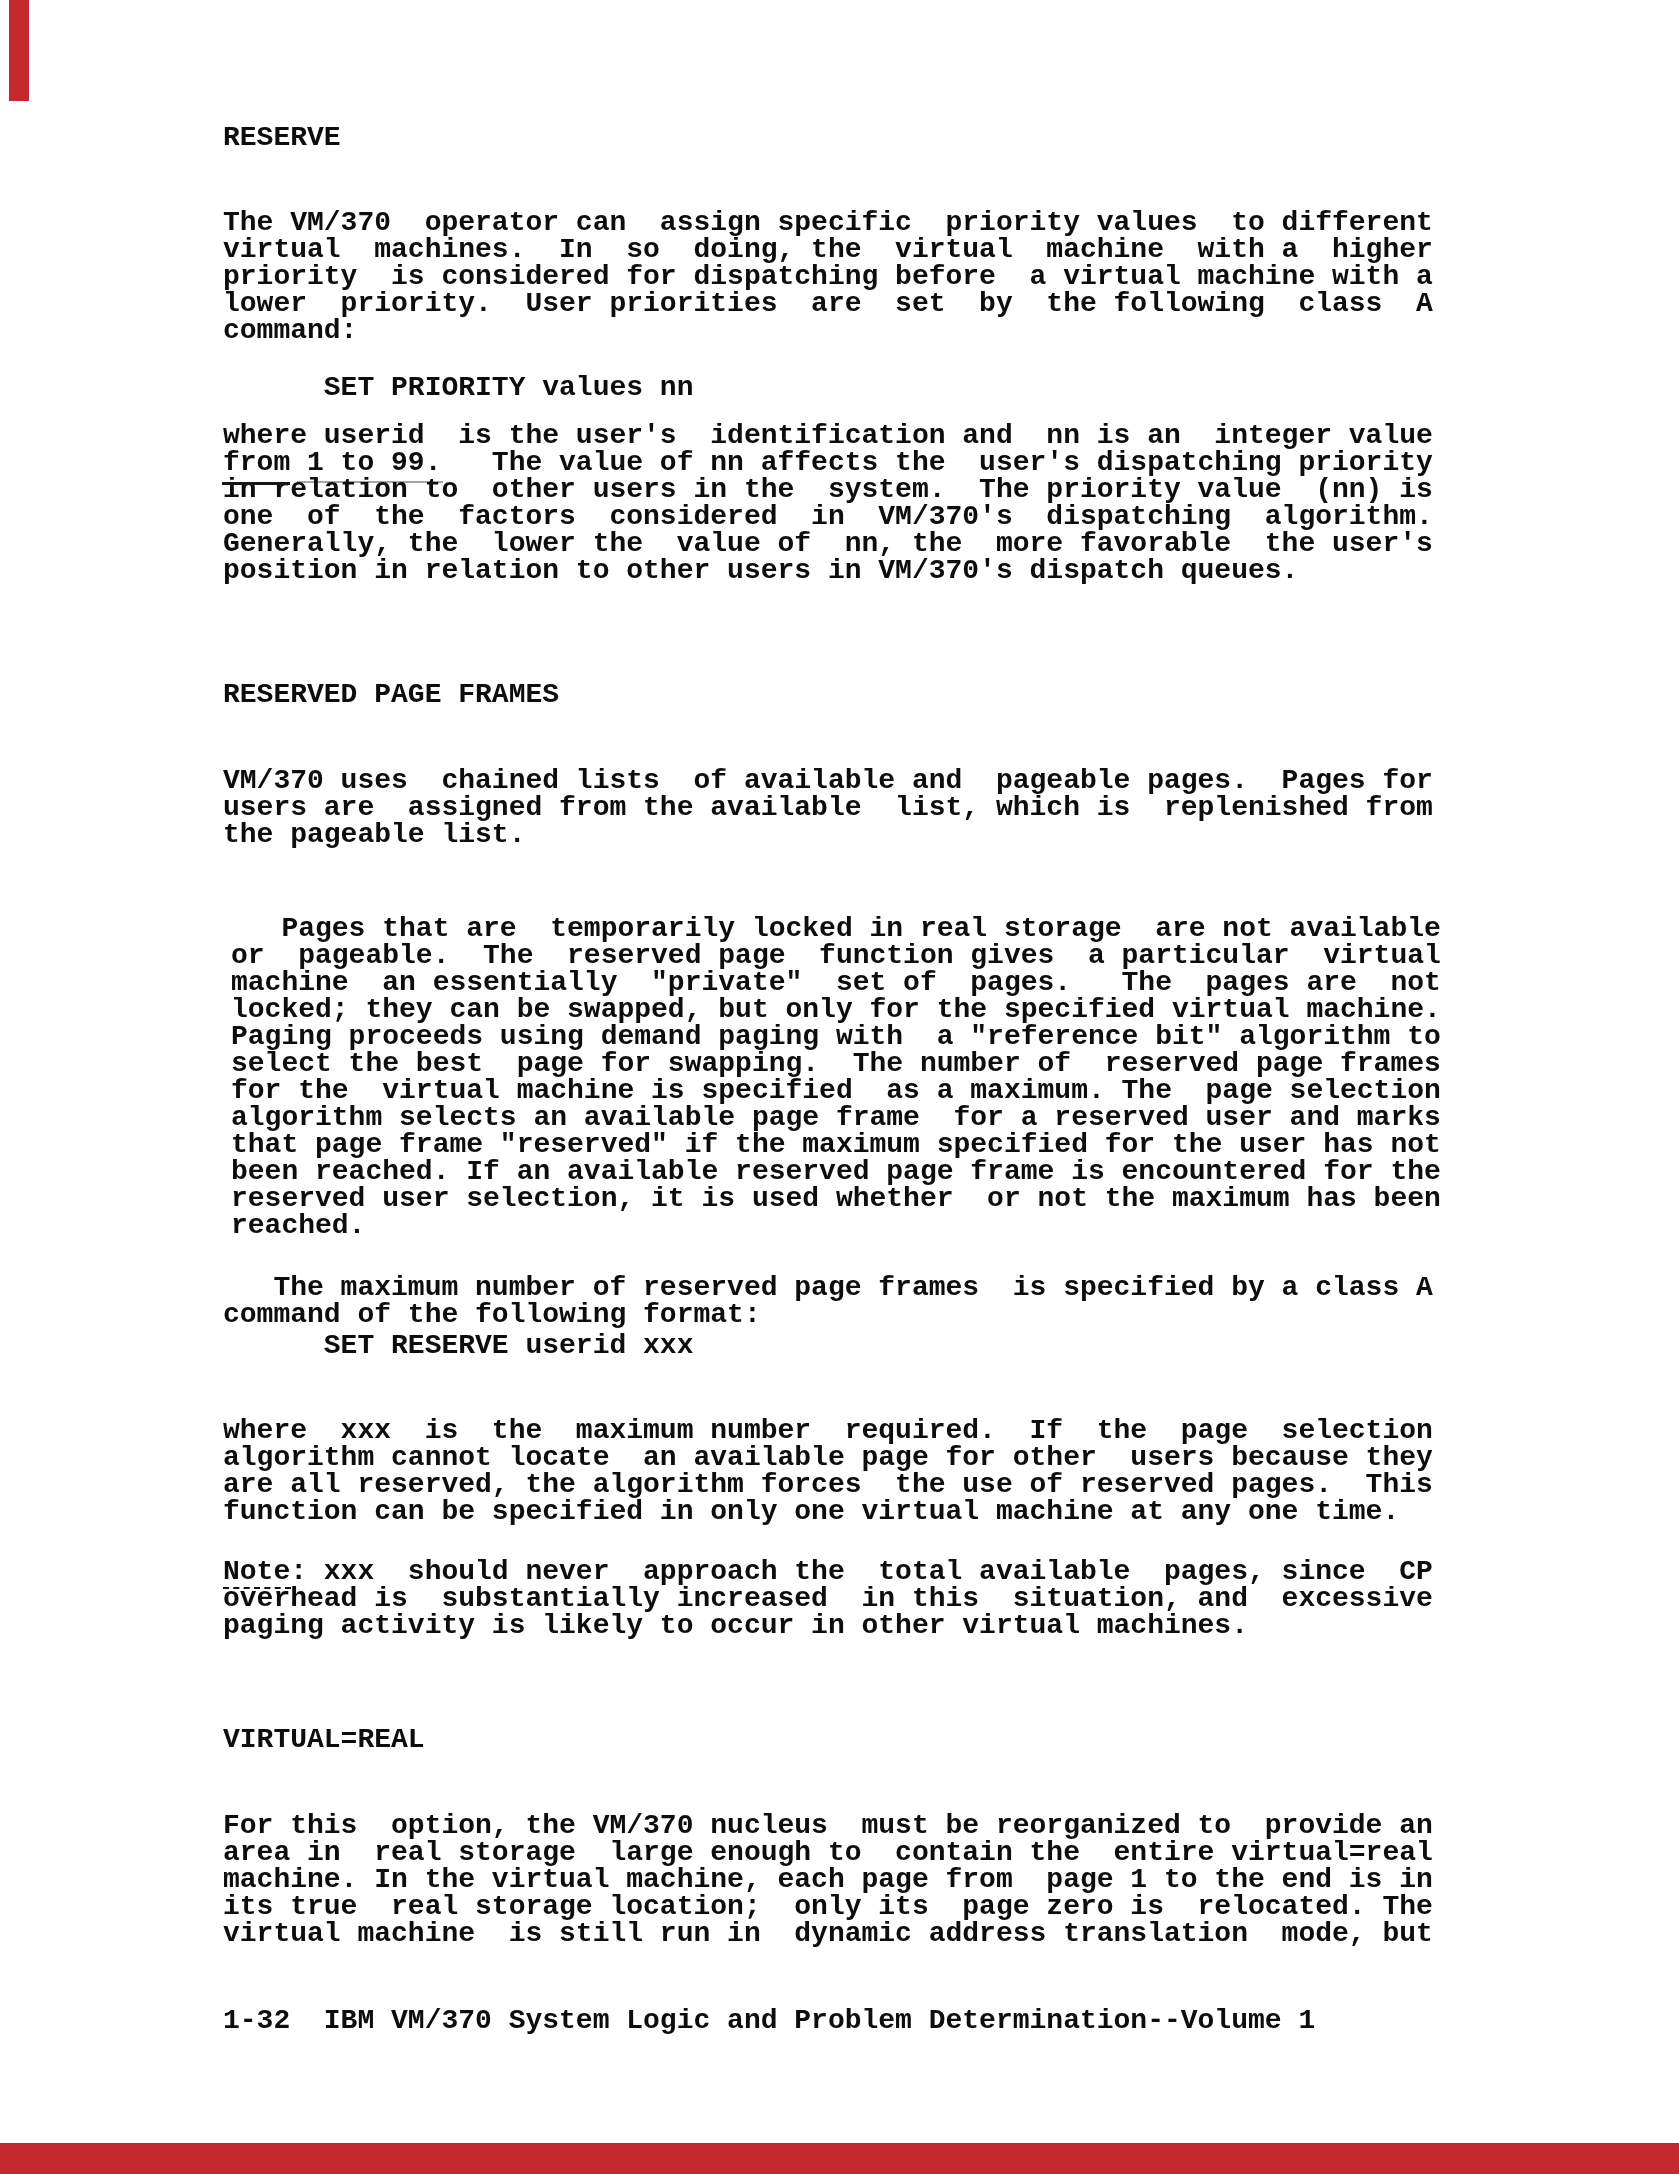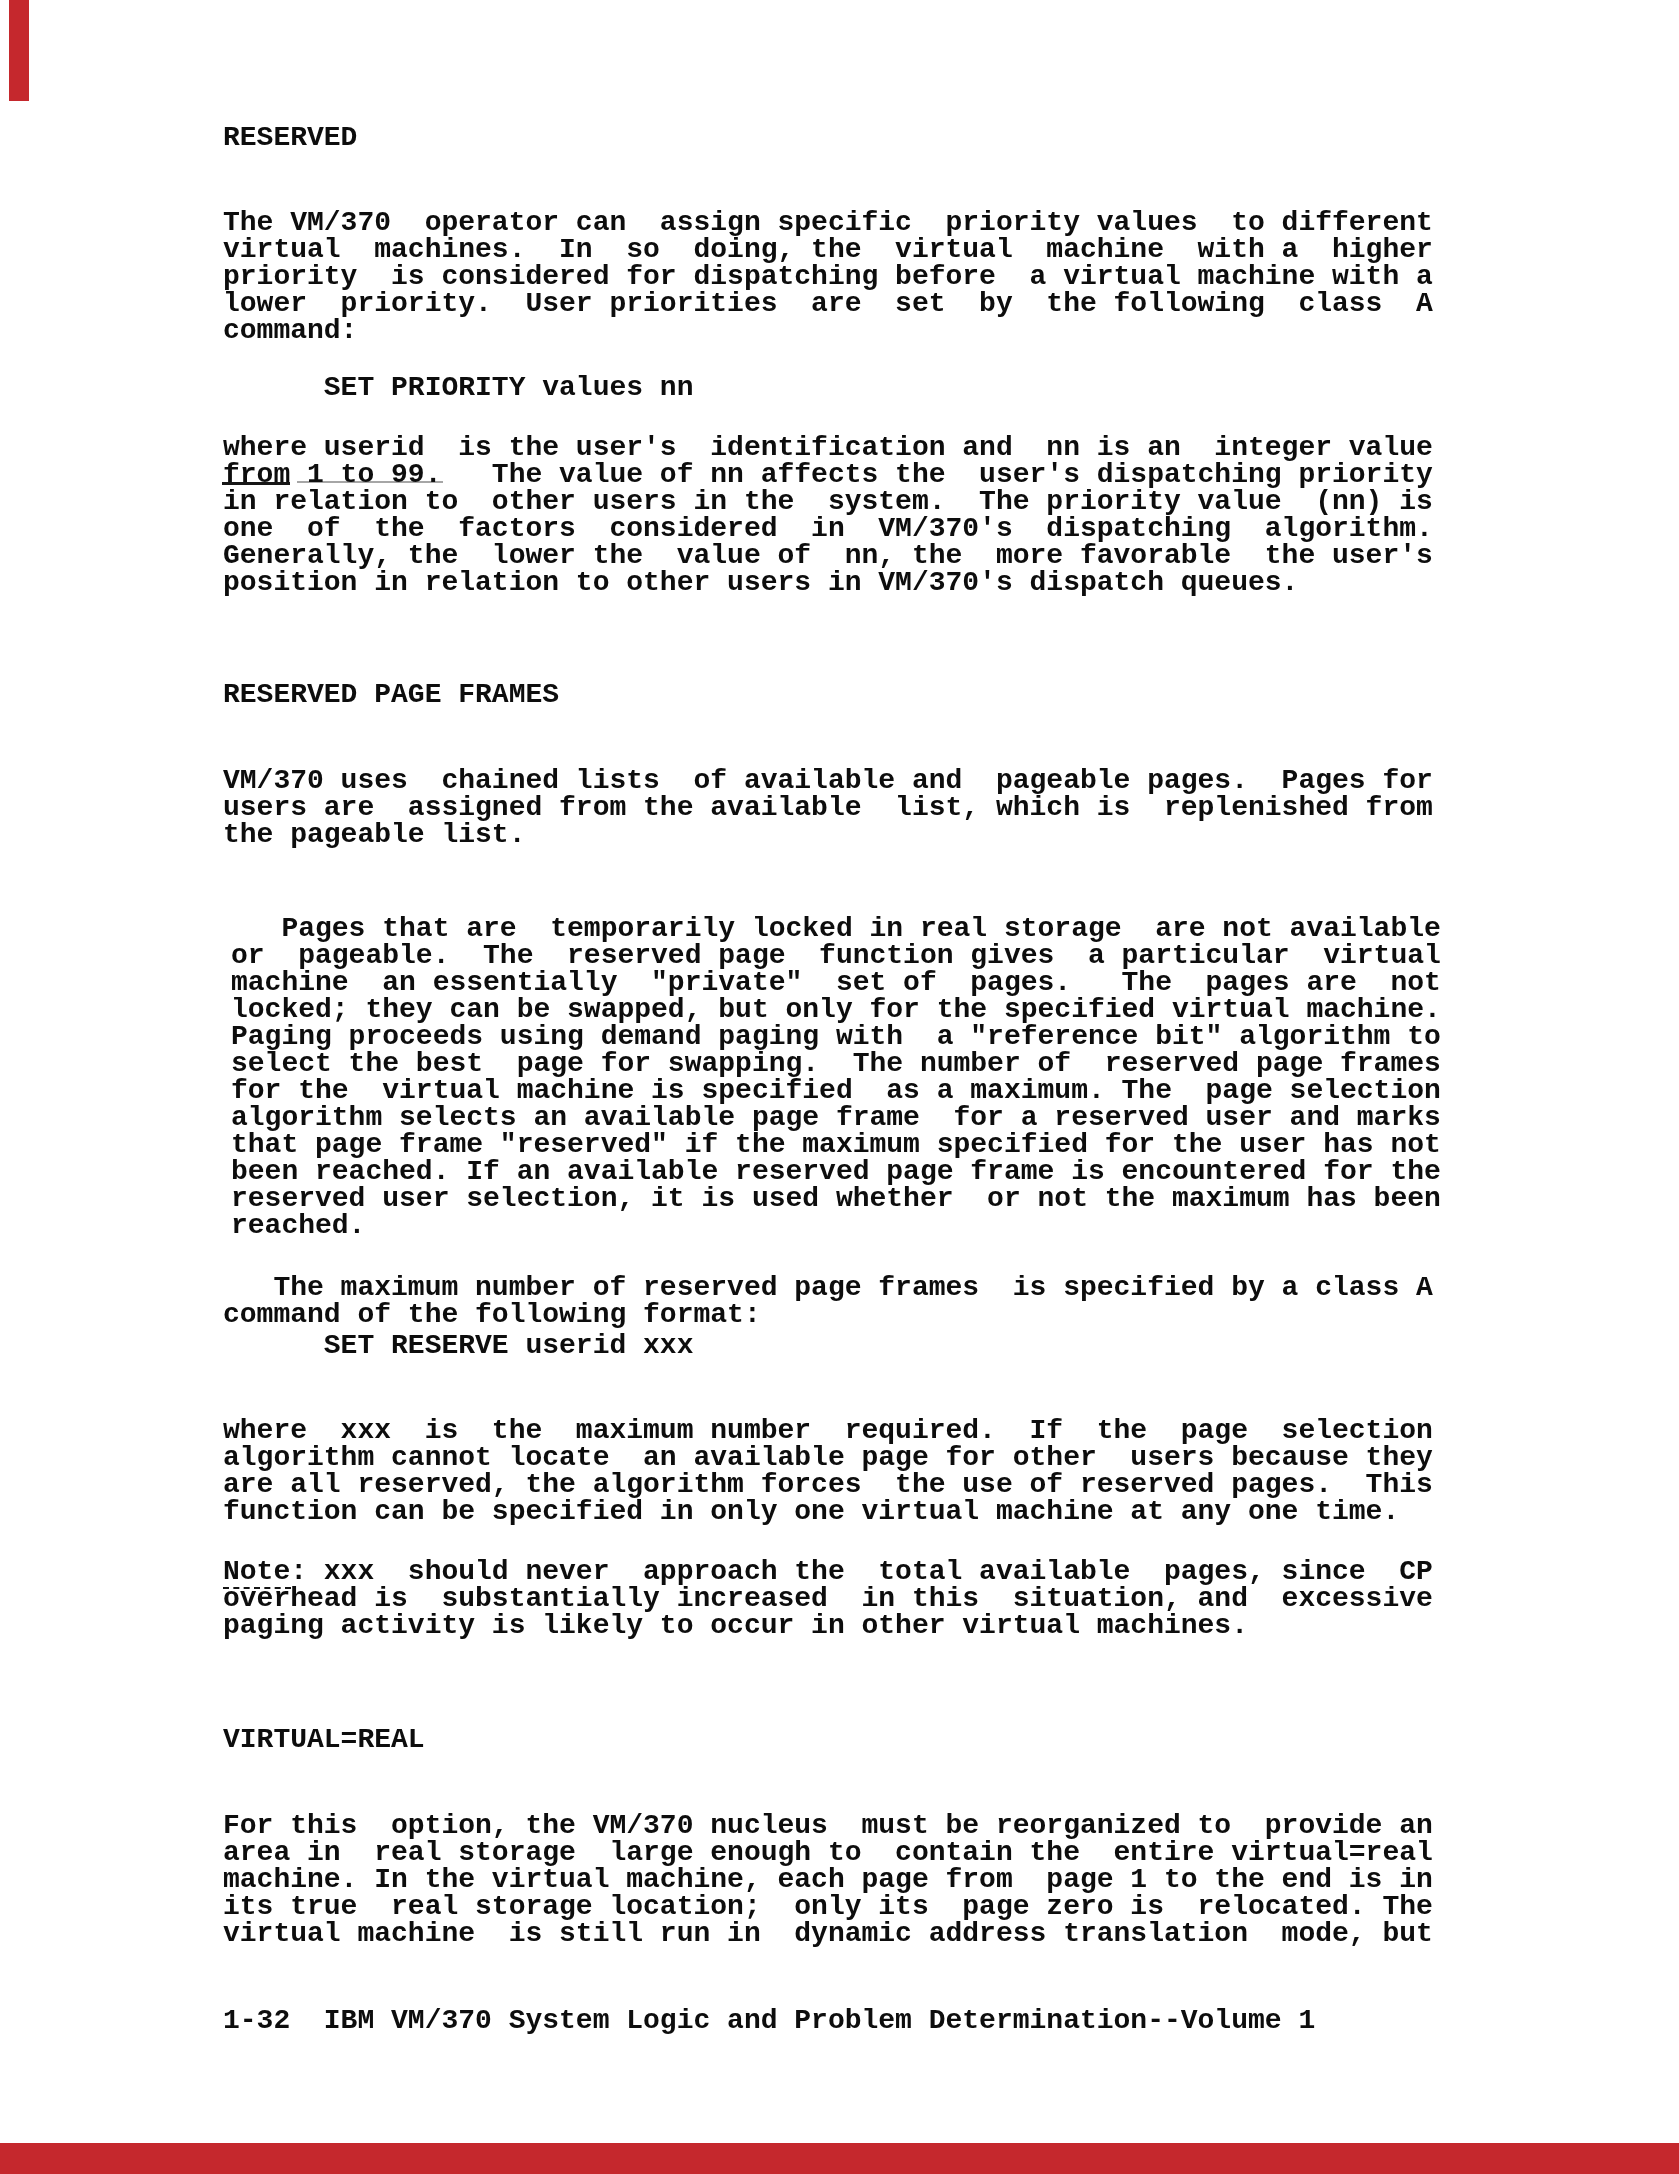--- a/index.html
+++ b/index.html
@@ -46,31 +46,31 @@
   }
 </style>
 </head>
 <body>
 
 <div class="page">
 
   <div class="edge-mark" style="left:8.5px; top:0; width:20px; height:101px;"></div>
   <div class="edge-mark" style="left:0; top:2143px; width:1680px; height:31px;"></div>
 
-  <pre class="t" style="top:124px;">RESERVED</pre>
+  <pre class="t" style="top:124px;">RESERVE</pre>
 
   <pre class="t" style="top:209px;">The VM/370  operator can  assign specific  priority values  to different
 virtual  machines.  In  so  doing, the  virtual  machine  with a  higher
 priority  is considered for dispatching before  a virtual machine with a
 lower  priority.  User priorities  are  set  by  the following  class  A
 command:</pre>
 
   <pre class="t" style="top:374px;">      SET PRIORITY values nn</pre>
 
-  <pre class="t" style="top:434px;">where userid  is the user's  identification and  nn is an  integer value
+  <pre class="t" style="top:422px;">where userid  is the user's  identification and  nn is an  integer value
 from 1 to 99.   The value of nn affects the  user's dispatching priority
 in relation to  other users in the  system.  The priority value  (nn) is
 one  of  the  factors  considered  in  VM/370's  dispatching  algorithm.
 Generally, the  lower the  value of  nn, the  more favorable  the user's
 position in relation to other users in VM/370's dispatch queues.</pre>
 
   <div class="u-solid" style="left:222px; top:482px; width:68px; height:2.8px;"></div>
   <div class="u-faint" style="left:297px; top:481px; width:146px; height:1.9px;"></div>
 
   <pre class="t" style="top:681px;">RESERVED PAGE FRAMES</pre>

